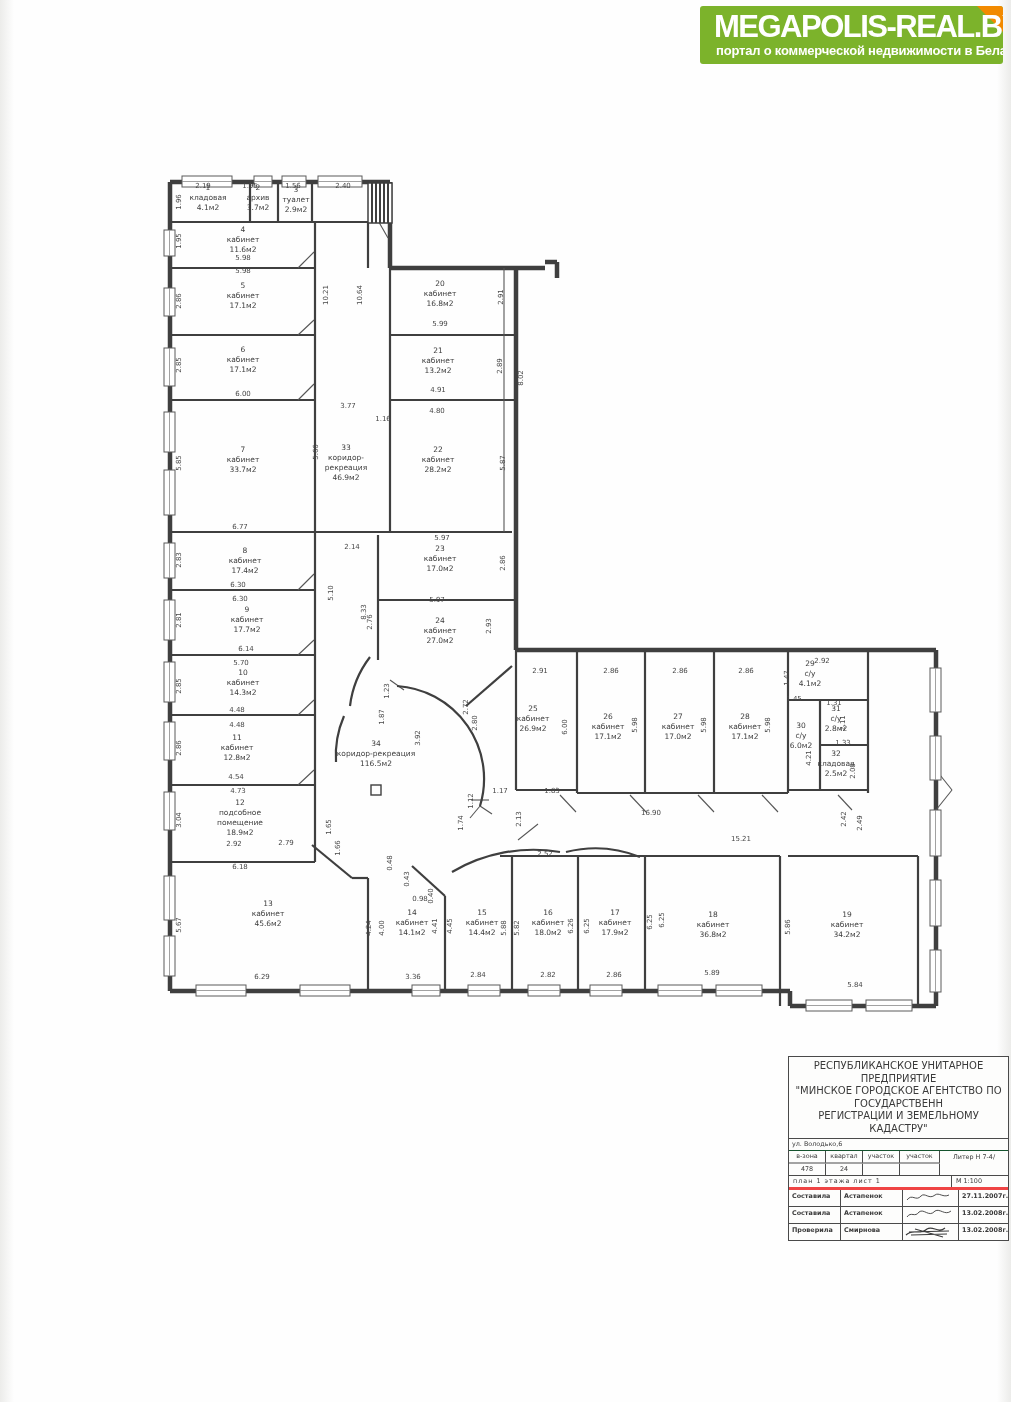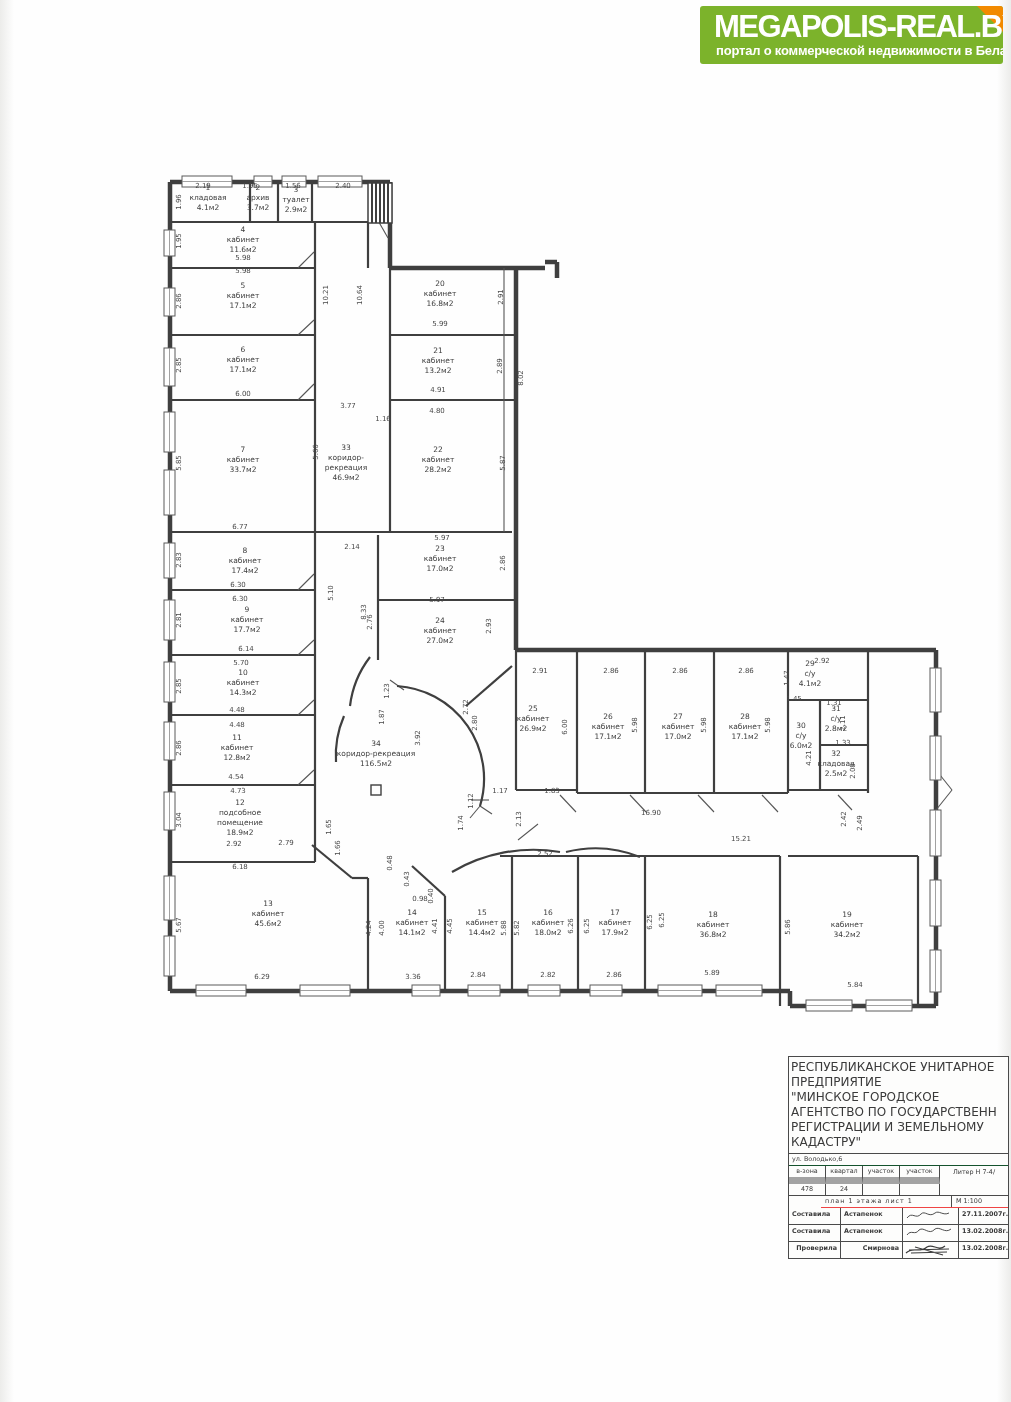--- a/index.html
+++ b/index.html
@@ -38,31 +38,31 @@
   #plan-svg{position:absolute;left:0;top:0;}
   .room-label{fill:#3c3c3c;font-size:7.5px;font-family:"DejaVu Sans",sans-serif;text-anchor:middle;}
   .dim-label{fill:#474747;font-size:7px;font-family:"DejaVu Sans",sans-serif;text-anchor:middle;}
 
   
   .tblock{
     position:absolute;left:788px;top:1056px;width:219px;
     border:1.6px solid #4a4a4a;background:#fdfdfc;
     font-size:6.4px;color:#3a3a3a;line-height:1.25;
   }
-  .tblock .org{border-bottom:1px solid #4a4a4a;padding:3px 2px;font-size:12px;}
+  .tblock .org{border-bottom:1px solid #4a4a4a;text-align:center;padding:3px 2px;font-size:10px;}
   .tblock .addr{border-bottom:1px solid #14532d;padding:1px 3px;height:9px;}
   .tb-grid{display:grid;grid-template-columns:37px 37px 37px 40px 1fr;border-bottom:1px solid #4a4a4a;}
   .tb-grid .c{border-right:1px solid #4a4a4a;text-align:center;padding:1px 0;height:9px;}
-  .tb-grid .c.hdr{border-bottom:7px solid #a3a3a3;}
+  .tb-grid .c.hdr{border-bottom:2px solid #a3a3a3;}
   .tb-grid .liter{display:flex;align-items:center;justify-content:center;border-right:none;grid-row:1/3;}
-  .tb-plan{display:grid;grid-template-columns:1fr 56px;border-bottom:1px solid #ef4444;margin-left:32px;}
+  .tb-plan{display:grid;grid-template-columns:1fr 56px;border-bottom:3px solid #ef4444;}
   .tb-plan .c{padding:1px 4px;height:9px;}
   .tb-plan .c:first-child{border-right:1px solid #4a4a4a;letter-spacing:1px;}
   .tb-row{display:grid;grid-template-columns:52px 62px 56px 1fr;border-bottom:1px solid #4a4a4a;}
-  .tb-row:last-child{border-bottom:none;text-align:right;}
+  .tb-row:last-child{border-bottom:none;}
   .tb-row .c{border-right:1px solid #4a4a4a;padding:2px 3px;height:12px;position:relative;font-weight:bold;}
   .tb-row .c:last-child{border-right:none;}
   .sig svg{position:absolute;left:2px;top:1px;}
 </style>
 </head>
 <body>
 
 <div class="scan-edge"></div>
 <div class="scan-edge right"></div>
 

